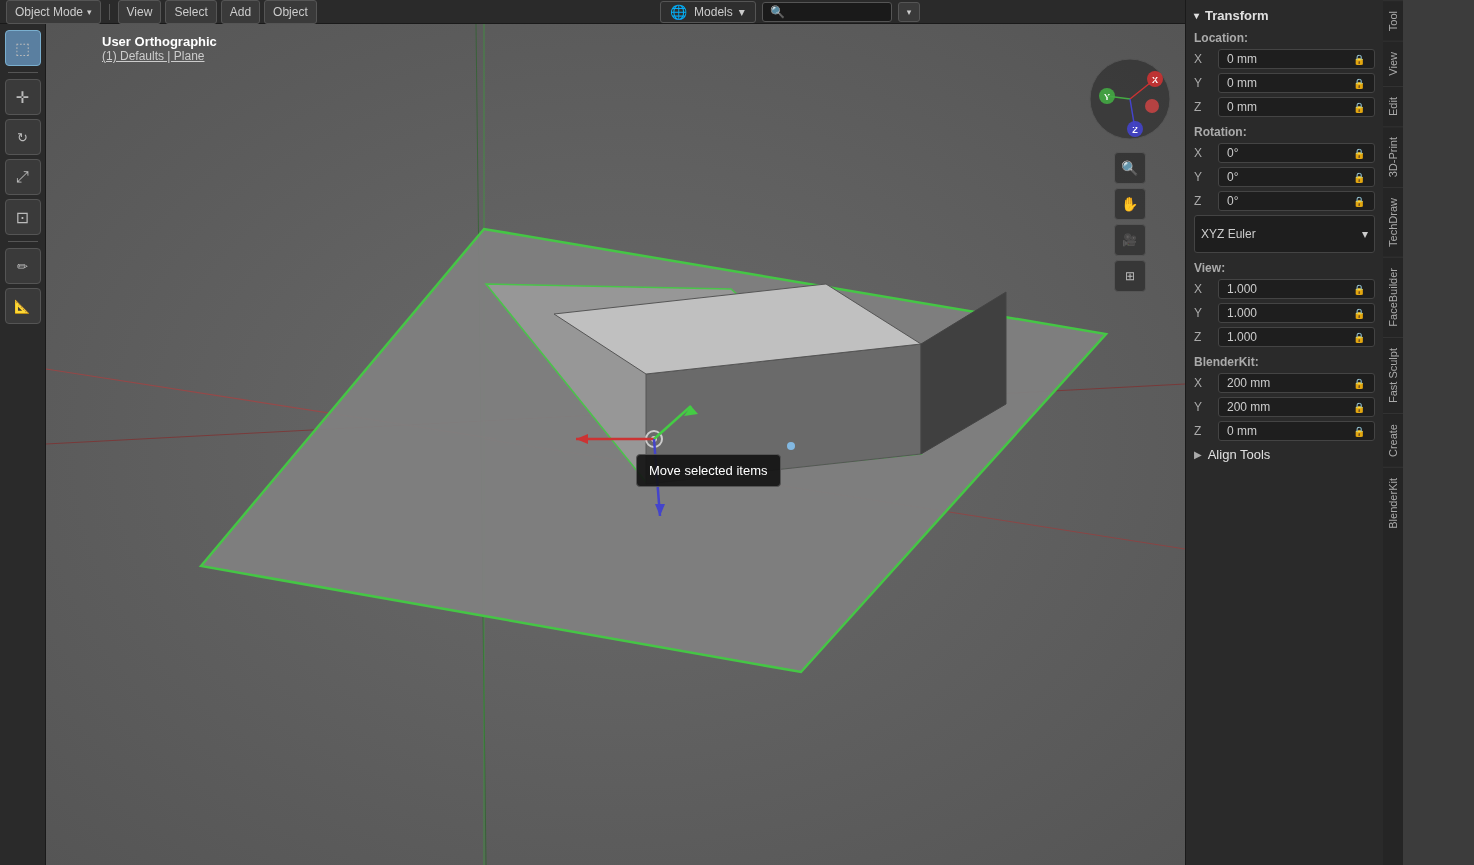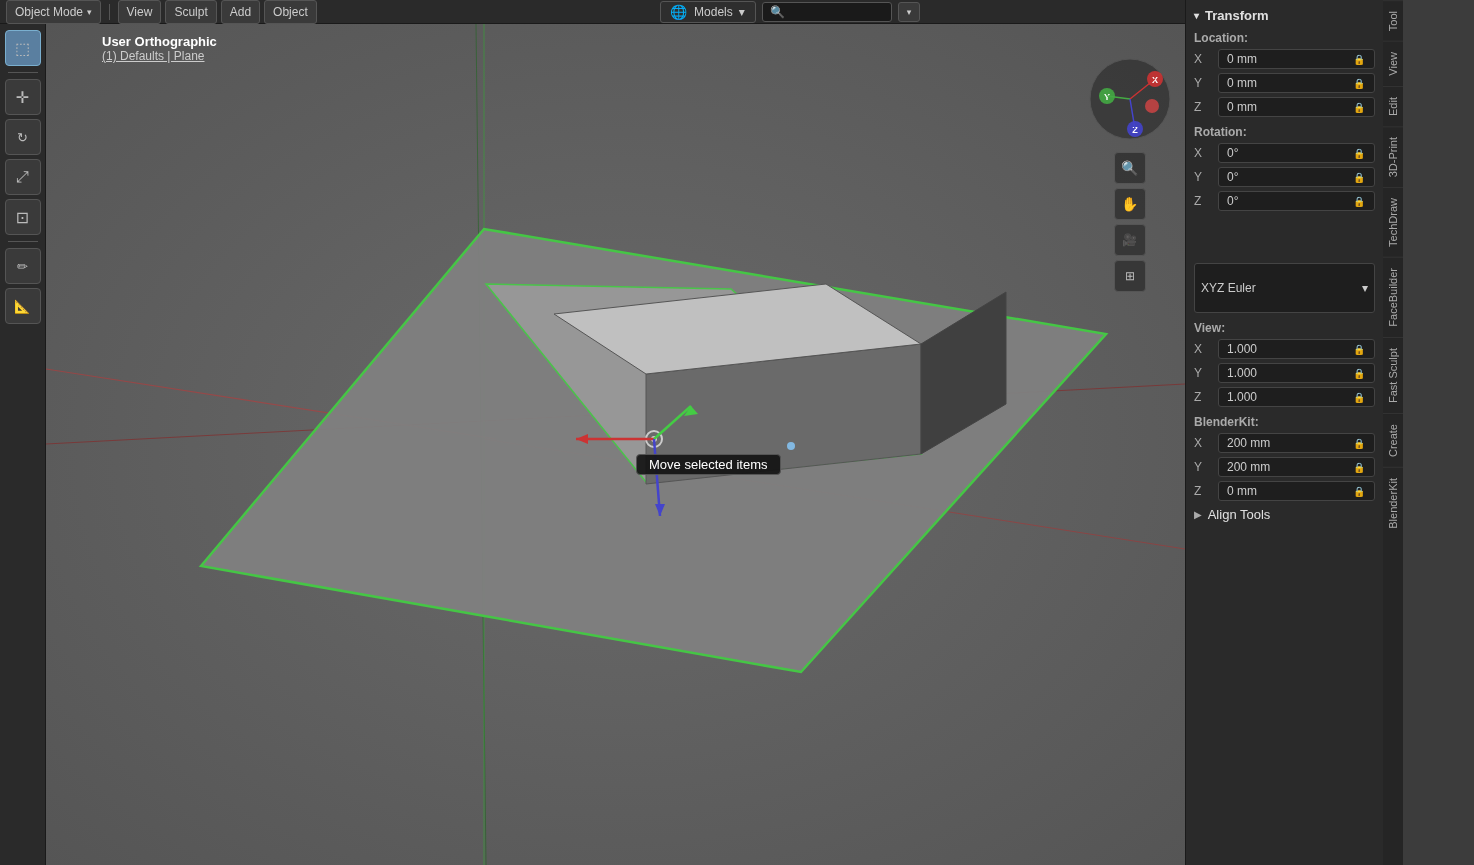--- a/index.html
+++ b/index.html
@@ -75,21 +75,21 @@
 
     
     #scene-svg {
       position: absolute; top: 0; left: 0; width: 100%; height: 100%;
     }
 
     
     #tooltip {
       position: absolute; top: 430px; left: 590px;
       background: rgba(20,20,20,0.92); border: 1px solid #555; border-radius: 4px;
-      padding: 2px 12px; color: #fff; font-size: 13px; z-index: 20;
+      padding: 8px 12px; color: #fff; font-size: 13px; z-index: 20;
       white-space: nowrap;
     }
 
     
     #right-panel {
       position: absolute; top: 0; left: 1185px; width: 218px; height: 865px;
       background: #2a2a2a; border-left: 1px solid #1a1a1a; z-index: 10;
       display: flex; flex-direction: column;
     }
 
@@ -133,22 +133,22 @@
 
     .section-label {
       color: #aaa; font-size: 12px; margin: 8px 0 4px 0; font-weight: bold;
     }
 
     .dropdown-row {
       display: flex; align-items: center; margin-bottom: 8px;
     }
     .dropdown {
       flex: 1; background: #1e1e1e; border: 1px solid #444; border-radius: 3px;
-      color: #ccc; font-size: 12px; padding: 17px 6px; display: flex;
-      align-items: center; justify-content: space-between; cursor: pointer; margin-top: 48px;
+      color: #ccc; font-size: 12px; padding: 11px 6px; display: flex;
+      align-items: center; justify-content: space-between; cursor: pointer;
     }
 
     .align-tools-row {
       display: flex; align-items: center; gap: 6px; cursor: pointer; color: #e0e0e0;
       font-size: 13px; margin-top: 6px;
     }
     .align-tools-row .triangle { font-size: 10px; color: #aaa; }
 
     
     #viewport-bg {
@@ -162,21 +162,21 @@
 <div id="top-bar">
   <div class="top-btn">
     <span>Object Mode</span>
     <span class="arrow">▾</span>
   </div>
   <div class="top-separator"></div>
   <div class="top-btn">
     <span>View</span>
   </div>
   <div class="top-btn">
-    <span>Sculpt</span>
+    <span>Select</span>
   </div>
   <div class="top-btn">
     <span>Add</span>
   </div>
   <div class="top-btn">
     <span>Object</span>
   </div>
 
   <div id="header-center">
     <div class="models-btn">

